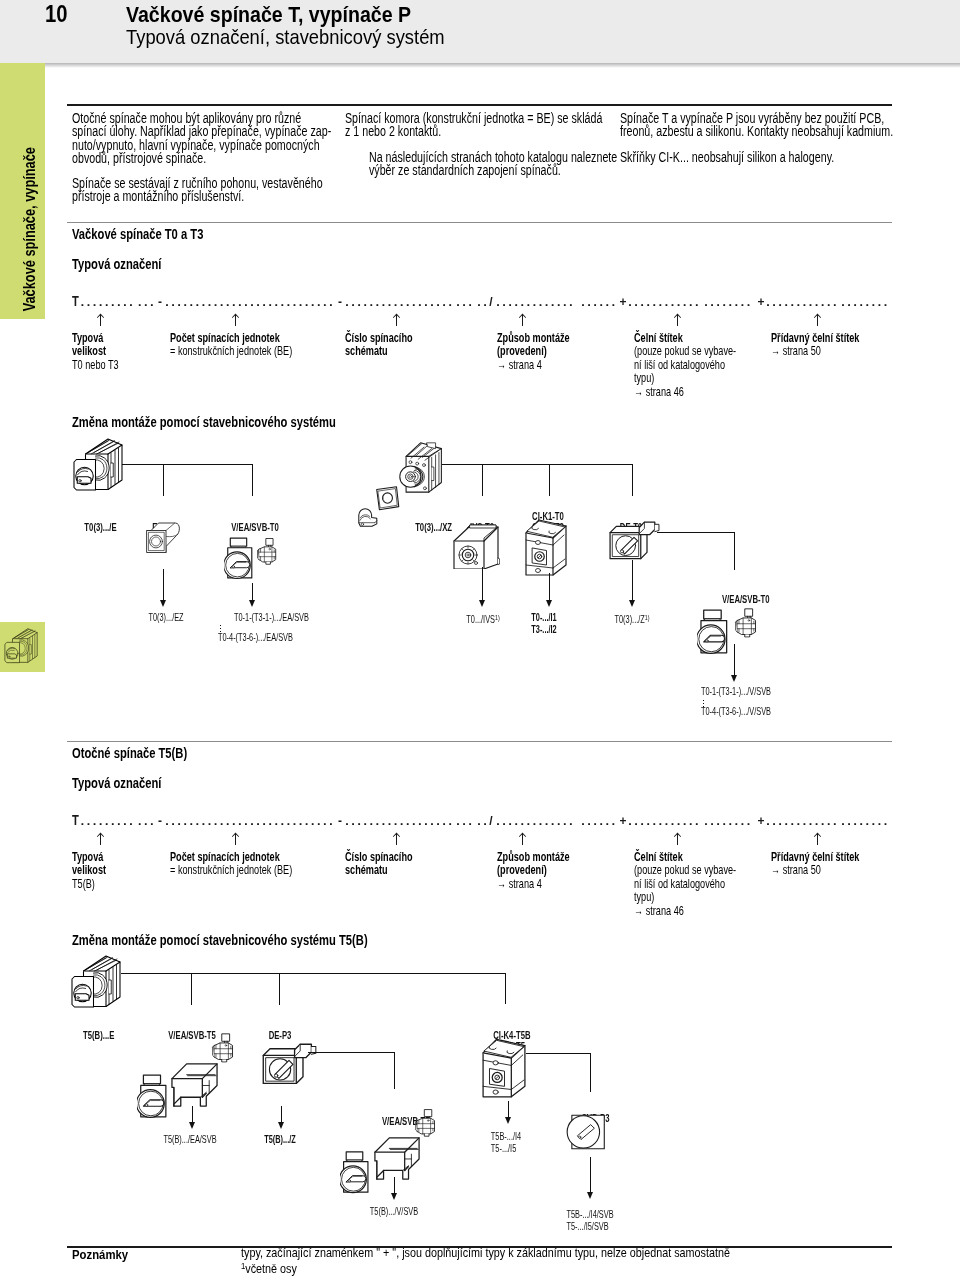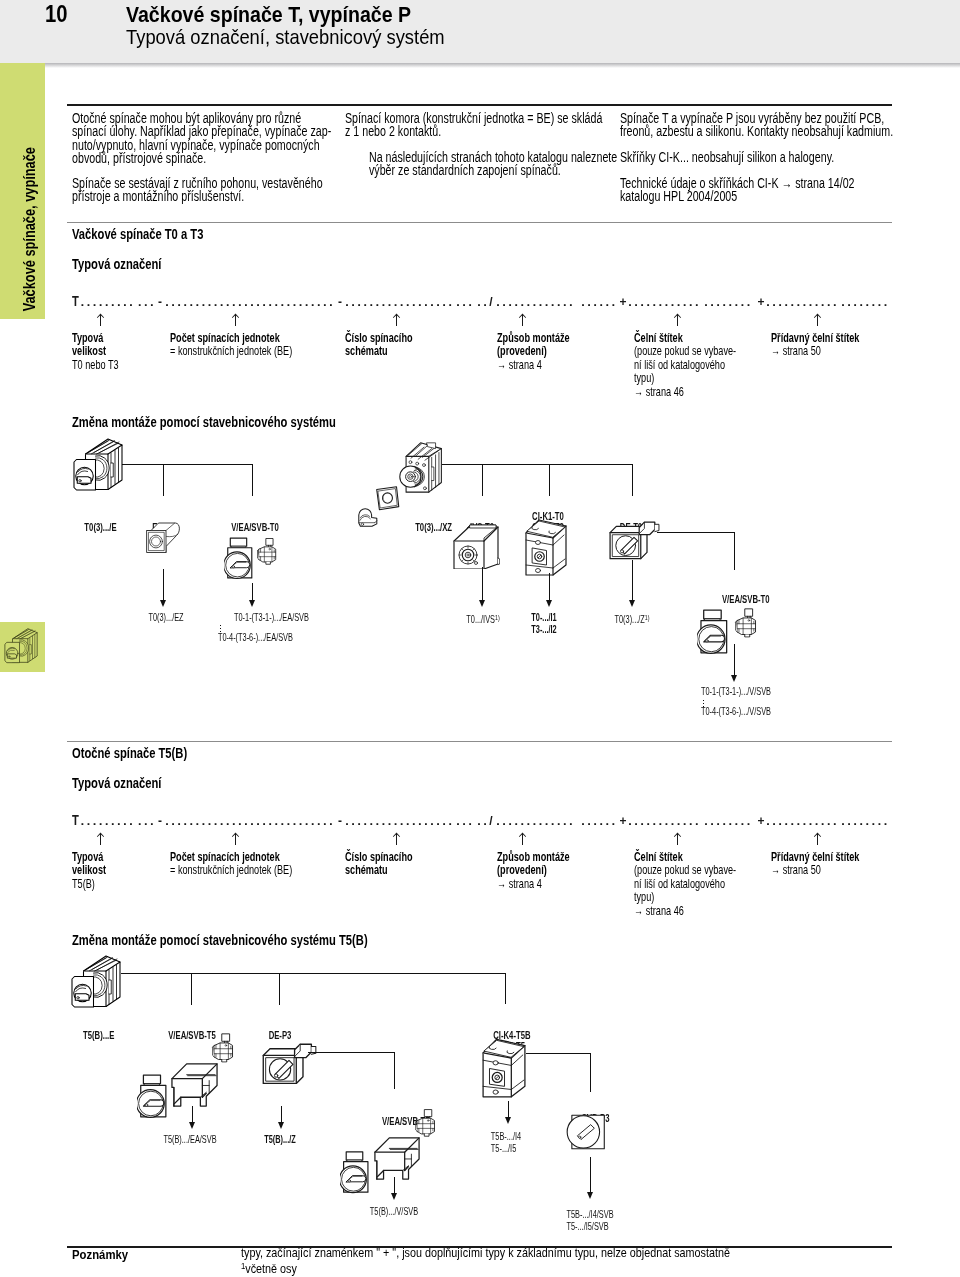--- a/index.html
+++ b/index.html
@@ -344,24 +344,20 @@
     <div>Na následujících stranách tohoto katalogu naleznete</div>
       <div>výběr ze standardních zapojení spínačů.</div>
   </div>
 
   <div class="p intro" style="left:620px;top:112px;">
     <div>Spínače T a vypínače P jsou vyráběny bez použití PCB,</div>
       <div>freonů, azbestu a silikonu. Kontakty neobsahují kadmium.</div>
   </div>
   <div class="p intro" style="left:620px;top:151px;">
     <div>Skříňky CI-K... neobsahují silikon a halogeny.</div>
-  </div>
-  <div class="p intro" style="left:620px;top:177px;">
-    <div>Technické údaje o skříňkách CI-K → strana 14/02</div>
-      <div>katalogu HPL 2004/2005</div>
   </div>
 
   <div class="r-light" style="left:67px;top:222px;width:825px;"></div>
   <div class="p sec-h" style="left:72px;top:226px;">
       <div>Vačkové spínače T0 a T3</div>
     </div>
   <div class="p sec-h" style="left:72px;top:256px;">
       <div>Typová označení</div>
     </div>
 

